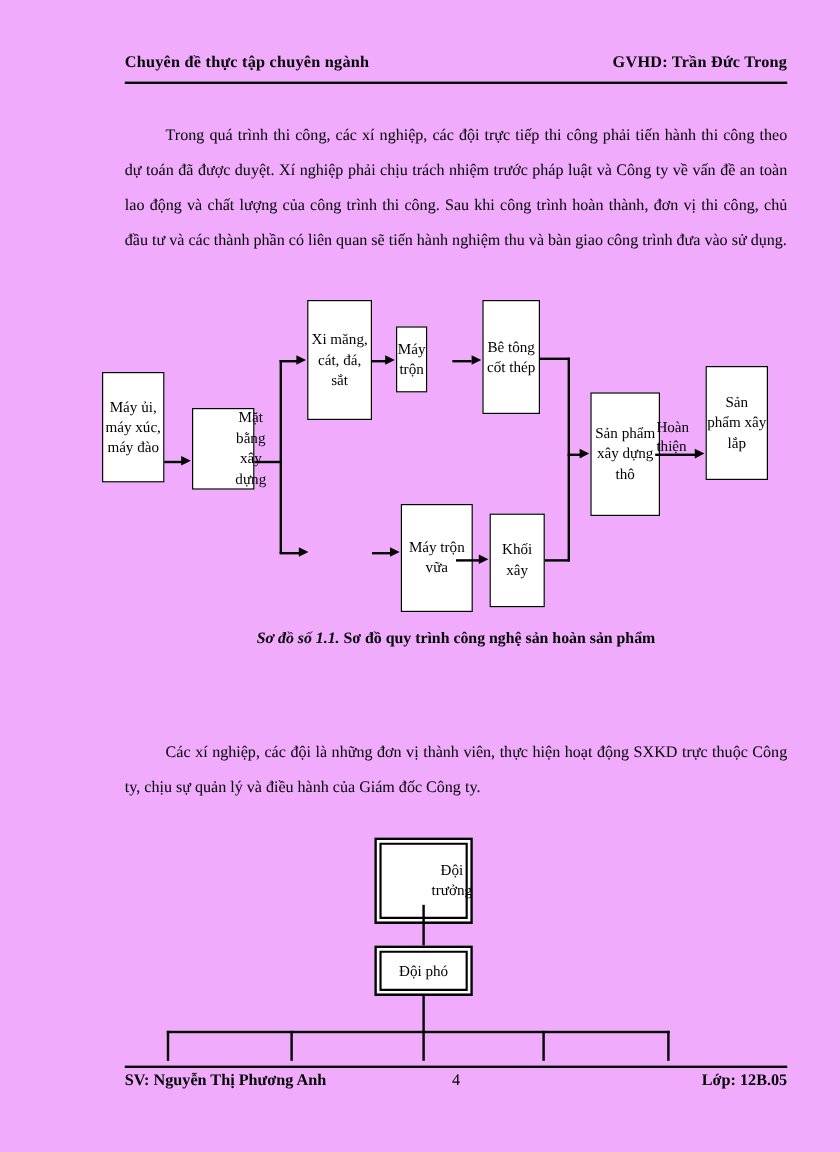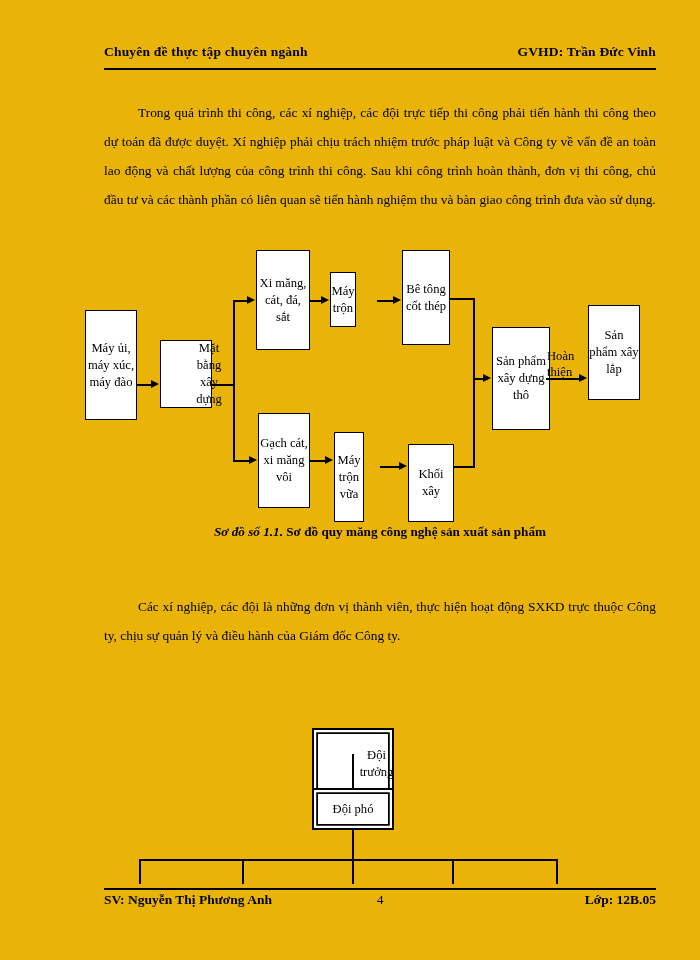--- a/index.html
+++ b/index.html
@@ -13,21 +13,21 @@
     font-family: "Liberation Serif", serif;
     color: #000000;
     position: relative;
     overflow: hidden;
   }
   .page {
     position: absolute;
     left: 0; top: 0;
     width: 700px;
     height: 960px;
-    background: #eab308;
+    background: #f0abfc;
   }
   
   .header {
     position: absolute;
     left: 104px;
     top: 44px;
     width: 552px;
     display: flex;
     justify-content: space-between;
     align-items: flex-end;
@@ -48,21 +48,21 @@
     position: absolute;
     left: 104px;
     width: 552px;
     font-size: 13.4px;
     line-height: 29px;
     text-align: justify;
     text-justify: inter-word;
   }
   .para.indent { text-indent: 34px; }
   #para1 { top: 98px; }
-  #para2 { top: 592px; }
+  #para2 { top: 612px; }
 
   
   .caption {
     position: absolute;
     left: 104px;
     width: 552px;
     text-align: center;
     font-size: 13.2px;
     font-weight: bold;
   }
@@ -145,57 +145,54 @@
   }
   .footer .pg { position: absolute; left: 0; width: 552px; text-align: center; font-weight: normal; }
 </style>
 </head>
 <body>
 
 <div class="page">
 
   <div class="header">
     <span>Chuyên đề thực tập chuyên ngành</span>
-    <span>GVHD: Trần Đức Vinh</span>
+    <span>GVHD: Trần Đức Trong</span>
   </div>
   <div class="header-rule"></div>
 
   <div class="para indent" id="para1">Trong quá trình thi công, các xí nghiệp, các đội trực tiếp thi công phải tiến hành thi công theo dự toán đã được duyệt. Xí nghiệp phải chịu trách nhiệm trước pháp luật và Công ty về vấn đề an toàn lao động và chất lượng của công trình thi công. Sau khi công trình hoàn thành, đơn vị thi công, chủ đầu tư và các thành phần có liên quan sẽ tiến hành nghiệm thu và bàn giao công trình đưa vào sử dụng.</div>
 
   <div class="chart">
 
-    <div class="node" style="left:85px; top:310px; width:52px; height:110px;align-items:center;">
+    <div class="node" style="left:85px; top:310px; width:52px; height:92px;align-items:center;">
       <span>Máy ủi, máy xúc, máy đào</span>
     </div>
 
     <div class="node" style="left:160px; top:340px; width:52px; height:68px;padding-left:46px;">
       <span>Mặt bằng xây dựng</span>
     </div>
 
     <div class="node" style="left:256px; top:250px; width:54px; height:100px;">
       <span>Xi măng, cát, đá, sắt</span>
     </div>
 
     <div class="node" style="left:330px; top:272px; width:26px; height:55px;">
       <span>Máy trộn</span>
     </div>
 
     <div class="node" style="left:402px; top:250px; width:48px; height:95px;">
       <span>Bê tông cốt thép</span>
     </div>
 
-    <div class="node" style="left:258px; top:413px; width:52px; height:95px;">
-      <span>Gạch cát, xi măng vôi</span>
-    </div>
-
-    <div class="node" style="left:334px; top:420px; width:30px; height:90px;margin-top:12px;">
+
+    <div class="node" style="left:334px; top:420px; width:60px; height:90px;">
       <span>Máy trộn vữa</span>
     </div>
 
-    <div class="node" style="left:408px; top:428px; width:46px; height:78px;margin-top:16px;">
+    <div class="node" style="left:408px; top:428px; width:46px; height:78px;">
       <span>Khối xây</span>
     </div>
 
     <div class="node" style="left:492px; top:327px; width:58px; height:103px;">
       <span>Sản phẩm xây dựng thô</span>
     </div>
 
     <div class="node" style="left:588px; top:305px; width:52px; height:95px;">
       <span>Sản phẩm xây lắp</span>
     </div>
@@ -229,28 +226,28 @@
     <div class="ln" style="left:473px; top:298px; width:1.6px; height:170px;"></div>
     <div class="ln" style="left:473px; top:378px; width:11px; height:1.6px;"></div>
     <div class="arrow" style="left:483px; top:374px;"></div>
 
     <div class="ln" style="left:546px; top:378px; width:34px; height:1.6px;"></div>
     <div class="arrow" style="left:579px; top:374px;"></div>
     <div class="lbl" style="left:547px; top:348px; width:40px;">Hoàn thiện</div>
   </div>
 
   <div class="caption" id="caption1">
-    <span class="it">Sơ đồ số 1.1.</span><span> Sơ đồ quy măng công nghệ sản xuất sản phẩm</span>
+    <span class="it">Sơ đồ số 1.1.</span><span> Sơ đồ quy trình công nghệ sản hoàn sản phẩm</span>
   </div>
 
 
   <div class="para indent" id="para2">Các xí nghiệp, các đội là những đơn vị thành viên, thực hiện hoạt động SXKD trực thuộc Công ty, chịu sự quản lý và điều hành của Giám đốc Công ty.</div>
 
   <div class="chart">
-    <div class="node double" style="left:312px; top:728px; width:82px; height:72px;padding-left:47px;">
+    <div class="node double" style="left:312px; top:698px; width:82px; height:72px;padding-left:47px;">
       <span>Đội trưởng</span>
     </div>
 
     <div class="ln" style="left:352px; top:754px; width:1.8px; height:34px;"></div>
 
     <div class="node double" style="left:312px; top:788px; width:82px; height:42px;">
       <span>Đội phó</span>
     </div>
 
     <div class="ln" style="left:352px; top:830px; width:1.8px; height:30px;"></div>

